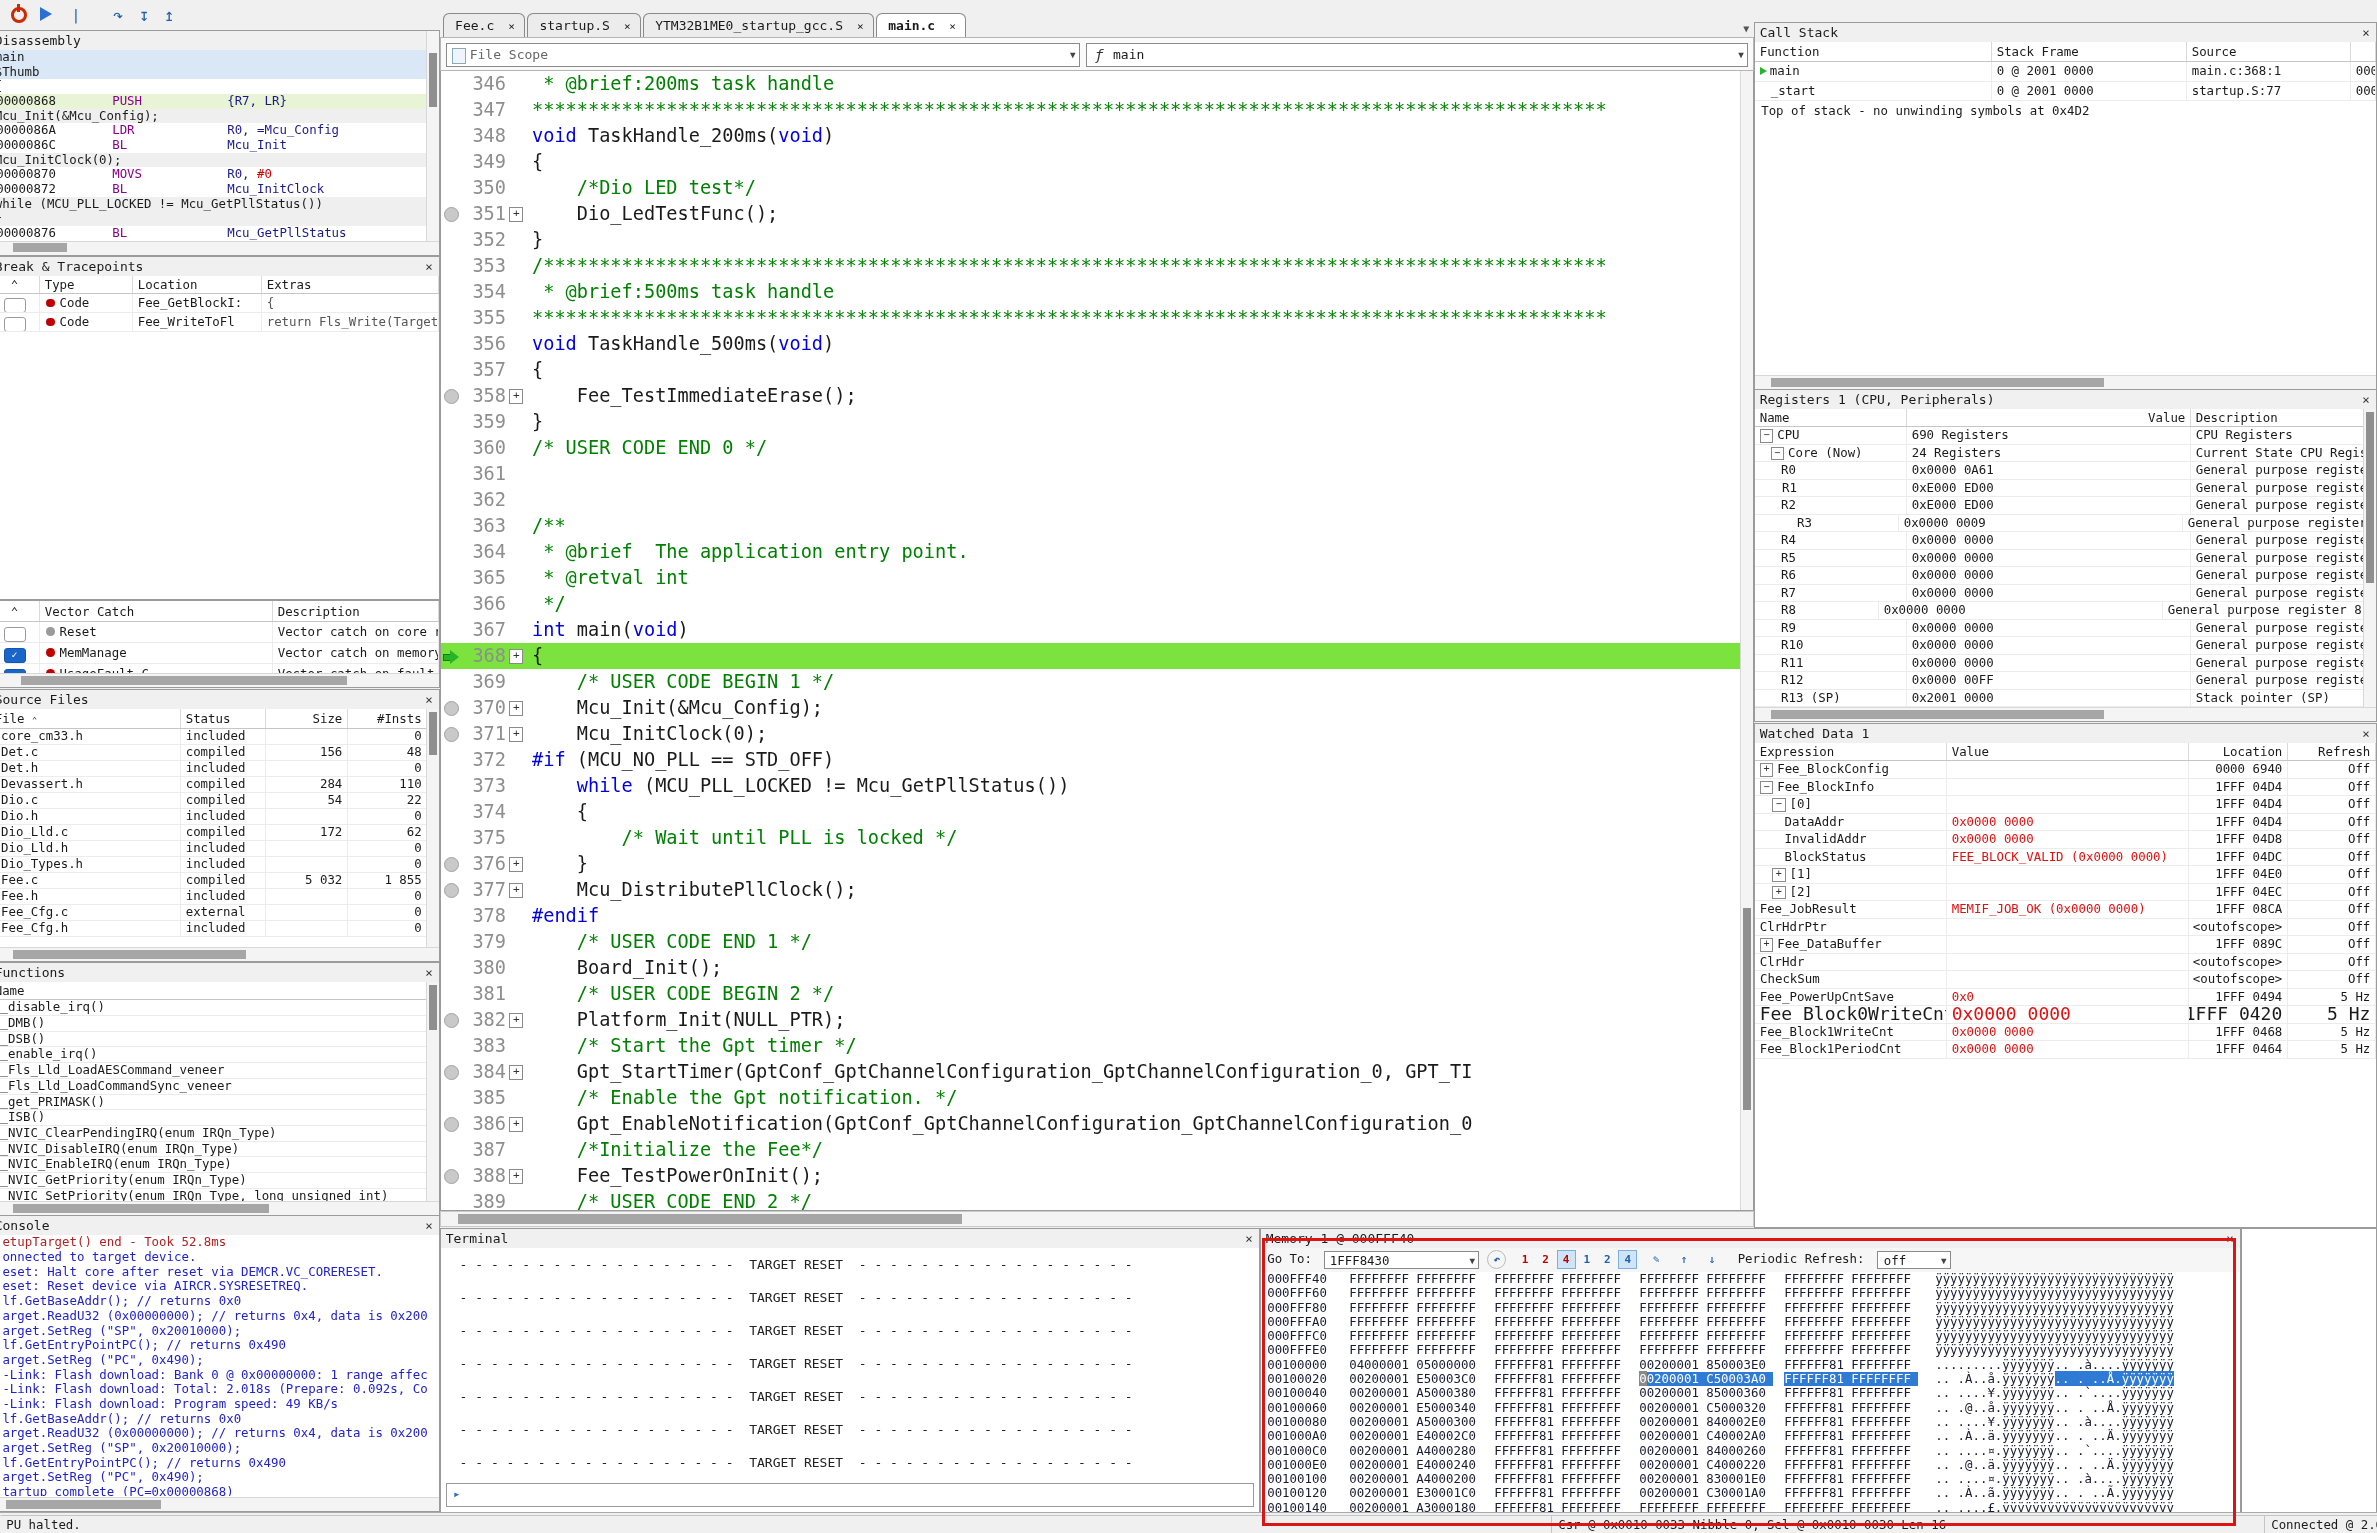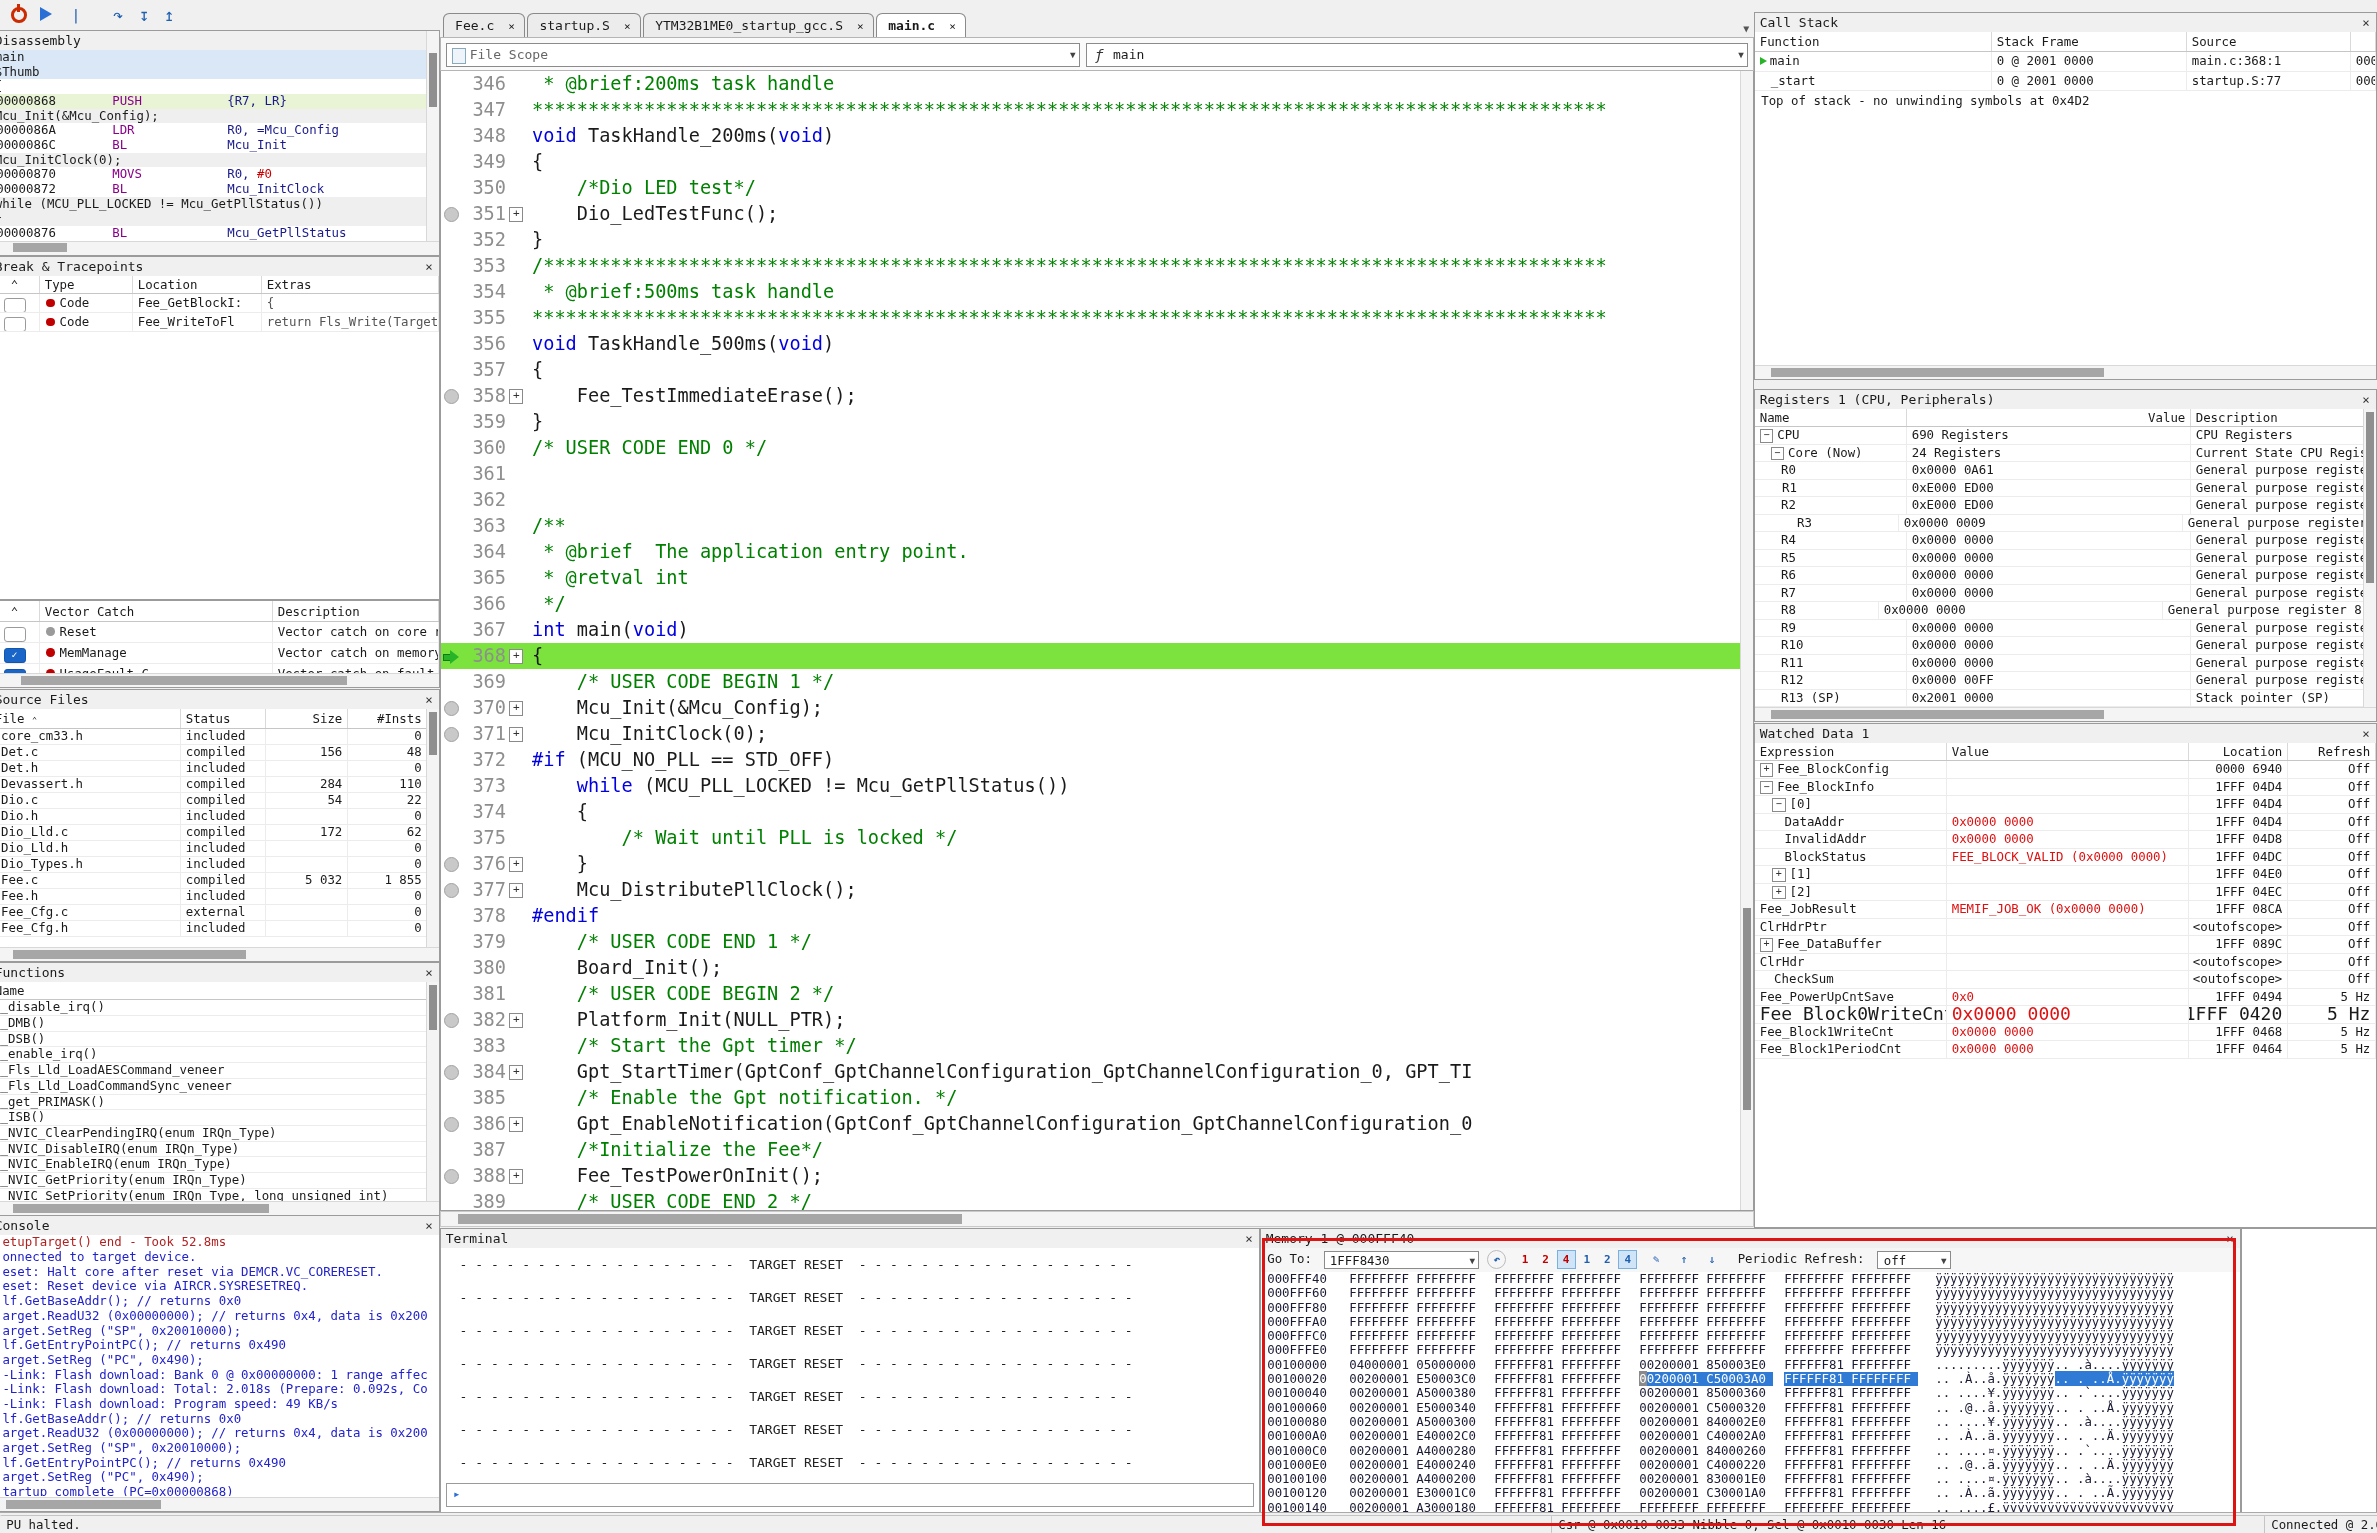--- a/index.html
+++ b/index.html
@@ -558,21 +558,21 @@
         <div class="mrow">
     <span class="maddr">00100100</span><span class="mgap"></span><span class="mcell ">00200001</span><span class="mcell ">A4000200</span><span class="mgap"></span><span class="mcell ">FFFFFF81</span><span class="mcell ">FFFFFFFF</span><span class="mgap"></span><span class="mcell ">00200001</span><span class="mcell ">830001E0</span><span class="mgap"></span><span class="mcell ">FFFFFF81</span><span class="mcell ">FFFFFFFF</span><span class="masc">.. ....¤.ÿÿÿÿÿÿÿ.. .à....ÿÿÿÿÿÿÿ</span></div>
         <div class="mrow">
     <span class="maddr">00100120</span><span class="mgap"></span><span class="mcell ">00200001</span><span class="mcell ">E30001C0</span><span class="mgap"></span><span class="mcell ">FFFFFF81</span><span class="mcell ">FFFFFFFF</span><span class="mgap"></span><span class="mcell ">00200001</span><span class="mcell ">C30001A0</span><span class="mgap"></span><span class="mcell ">FFFFFF81</span><span class="mcell ">FFFFFFFF</span><span class="masc">.. .À..ã.ÿÿÿÿÿÿÿ.. . ..Ã.ÿÿÿÿÿÿÿ</span></div>
         <div class="mrow">
     <span class="maddr">00100140</span><span class="mgap"></span><span class="mcell ">00200001</span><span class="mcell ">A3000180</span><span class="mgap"></span><span class="mcell ">FFFFFF81</span><span class="mcell ">FFFFFFFF</span><span class="mgap"></span><span class="mcell ">FFFFFFFF</span><span class="mcell ">FFFFFFFF</span><span class="mgap"></span><span class="mcell ">FFFFFFFF</span><span class="mcell ">FFFFFFFF</span><span class="masc">.. ....£.ÿÿÿÿÿÿÿÿÿÿÿÿÿÿÿÿÿÿÿÿÿÿÿ</span></div>
       </div>
   </div>
   <div class="panel" style="left:2241px;top:1228px;width:136px;height:285px"></div>
 
-  <div class="panel" id="p-cs" style="left:1754px;top:12px;width:623px;height:368px">
+  <div class="panel" id="p-cs" style="left:1754px;top:22px;width:623px;height:368px">
     <div class="ptitle"><span>Call Stack</span>
       <span class="pclose">×</span></div>
     <div class="pbody" id="cs-body" style="top:19.4px;bottom:13px">
         <div class="thead" style="font-size:12.4px;height:18.6px;line-height:18px">
      <div style="width:237px">Function</div>
           <div style="width:195px">Stack Frame</div>
      <div style="width:164px">Source</div>
           <div style="flex:1"></div>
         </div>
         <div class="trow" style="font-size:12.4px;height:18.6px;line-height:18px">
@@ -821,21 +821,21 @@
      <div style="width:192px;padding-left:4.7px">ClrHdr</div>
      <div style="width:242px;color:#1a1a1a"></div>
      <div style="width:99px" class="rclip">
             <span>&lt;outofscope&gt;</span>
           </div>
      <div style="flex:1" class="rclip">
             <span>Off</span>
           </div>
         </div>
         <div class="trow" style="font-size:12.4px;height:16.5px;line-height:16px">
-     <div style="width:192px;padding-left:19px">CheckSum</div>
+     <div style="width:192px;padding-left:5px">CheckSum</div>
      <div style="width:242px;color:#1a1a1a"></div>
      <div style="width:99px" class="rclip">
             <span>&lt;outofscope&gt;</span>
           </div>
      <div style="flex:1" class="rclip">
             <span>Off</span>
           </div>
         </div>
         <div class="trow" style="font-size:12.4px;height:16.5px;line-height:16px">
      <div style="width:192px;padding-left:4.7px">Fee_PowerUpCntSave</div>

